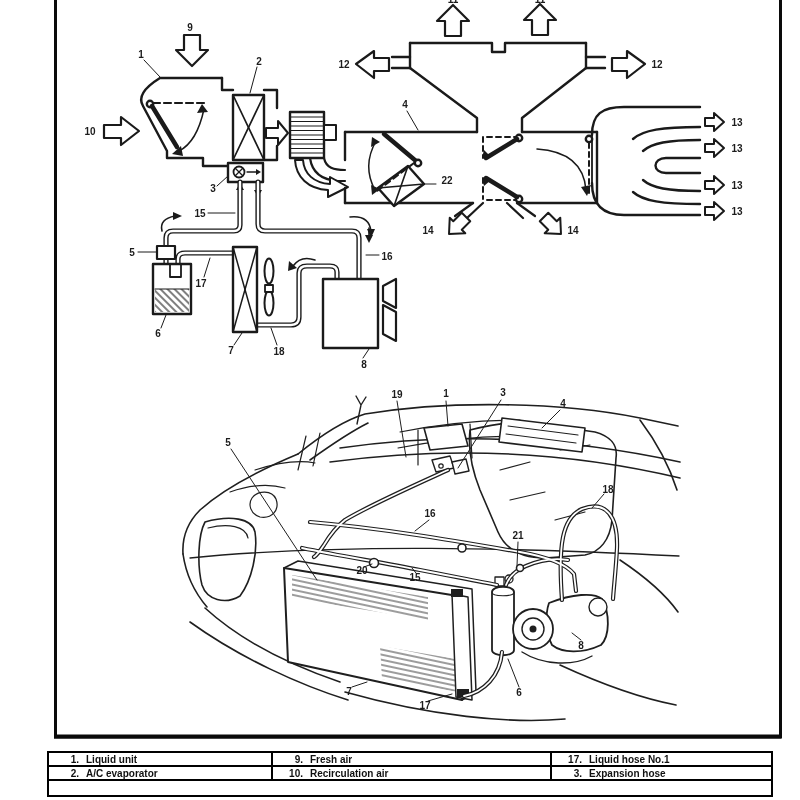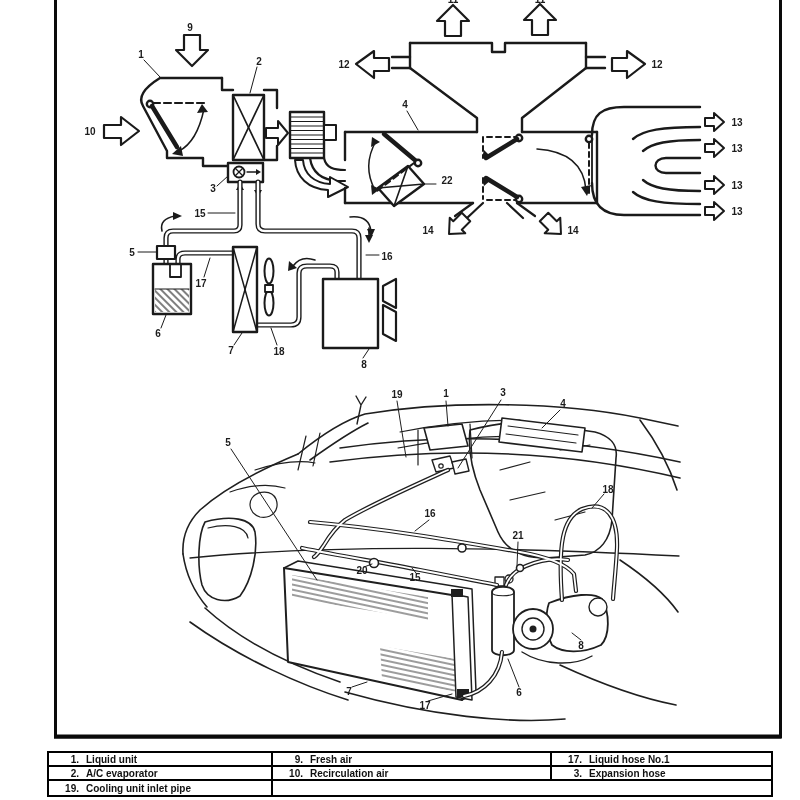--- a/index.html
+++ b/index.html
@@ -425,19 +425,15 @@
     <span class="lbl">A/C evaporator</span>
   </div>
   <div class="cell">
     <span class="num">10.</span>
     <span class="lbl">Recirculation air</span>
   </div>
   <div class="cell">
     <span class="num">3.</span>
     <span class="lbl">Expansion hose</span>
   </div>
-  <div class="cell">
-    <span class="num">19.</span>
-    <span class="lbl">Cooling unit inlet pipe</span>
-  </div>
 </div>
 
 </div>
 
 </body></html>

